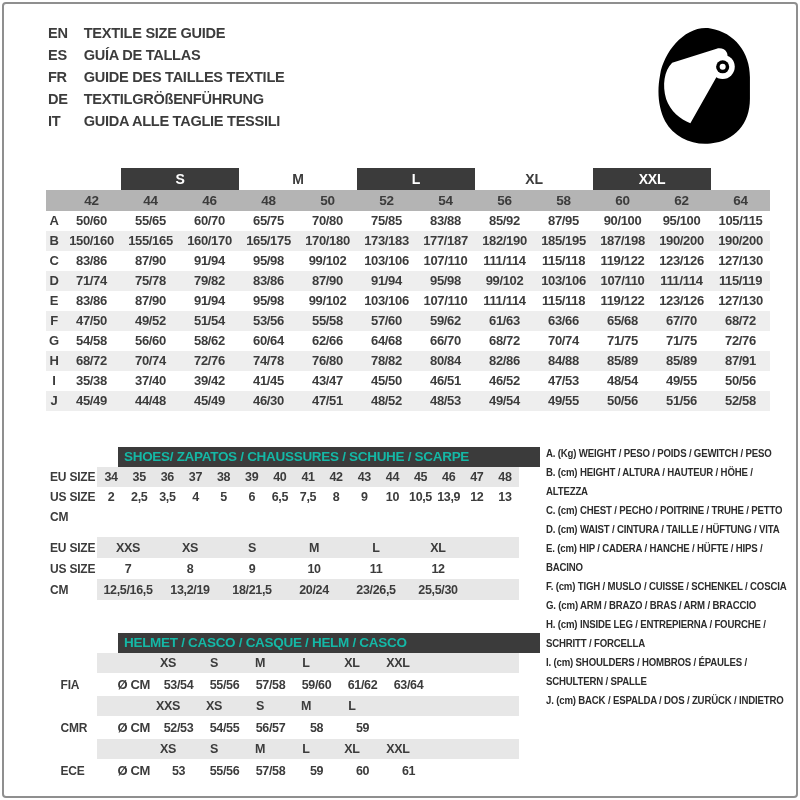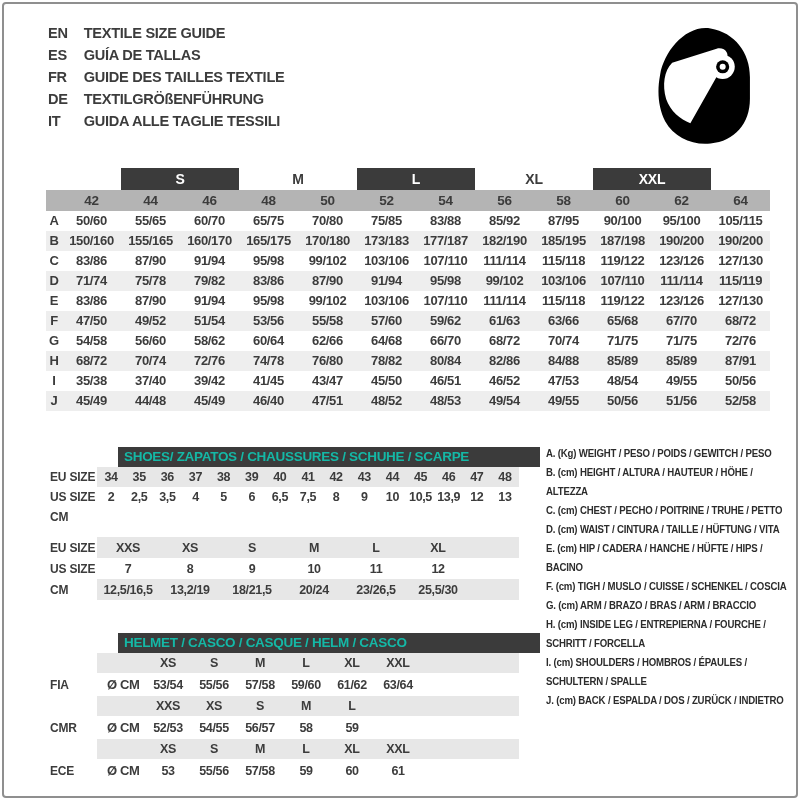--- a/index.html
+++ b/index.html
@@ -46,21 +46,21 @@
   .s-row{display:flex; height:20px;}
   .gloves .s-row{height:21px;}
   .row-label{width:47px; display:flex; align-items:center; font-weight:bold; font-size:12px; letter-spacing:-0.2px;}
   .row-content{width:422px; display:grid; align-items:center; font-weight:bold; font-size:12.5px; letter-spacing:-0.35px;}
   .row-content.stripe{background:var(--stripe2);}
   .row-content .cell{text-align:center; white-space:nowrap;}
   .shoes-cols{grid-template-columns:repeat(15,1fr);}
   .gloves-cols{grid-template-columns:repeat(6,62px);}
   .helmet-cols{grid-template-columns:48px repeat(6,46px);}
   .helmet .size-head-row{height:20px;}
-  .helmet .val-row{height:23px;}
+  .helmet .val-row{height:23px;justify-content:center;}
   .helmet .prefix-cell{text-align:left; padding-left:10px; font-size:13px; white-space:nowrap;}
 
   
   .legend{position:absolute; left:546px; top:444px; width:284px; transform:scaleX(0.875); transform-origin:left top;}
   .legend-item{font-weight:bold; font-size:11px; line-height:19px; letter-spacing:-0.2px; color:#2c2c2c;}
 </style>
 </head>
 <body>
 
 <div class="frame"></div>
@@ -253,21 +253,21 @@
         <div class="cell">47/53</div>
         <div class="cell">48/54</div>
         <div class="cell">49/55</div>
         <div class="cell">50/56</div>
       </div>
       <div class="grid13 m-row stripe">
         <div class="letter">J</div>
         <div class="cell">45/49</div>
         <div class="cell">44/48</div>
         <div class="cell">45/49</div>
-        <div class="cell">46/40</div>
+        <div class="cell">46/30</div>
         <div class="cell">47/51</div>
         <div class="cell">48/52</div>
         <div class="cell">48/53</div>
         <div class="cell">49/54</div>
         <div class="cell">49/55</div>
         <div class="cell">50/56</div>
         <div class="cell">51/56</div>
         <div class="cell">52/58</div>
       </div>
     </div>

